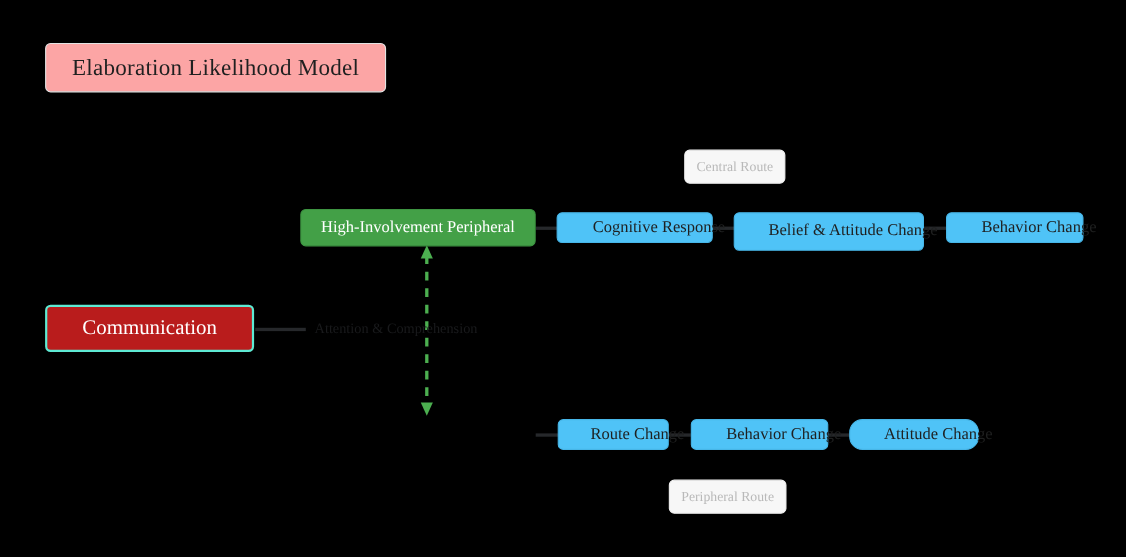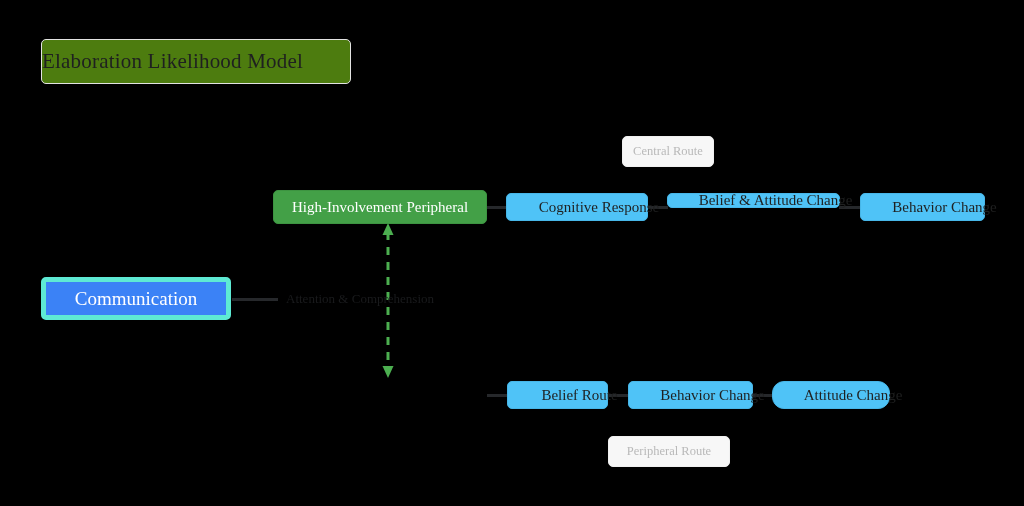--- a/index.html
+++ b/index.html
@@ -22,26 +22,26 @@
     height: 506px;
   }
 
   
   .title-box {
     position: absolute;
     left: 41px;
     top: 39px;
     width: 310px;
     height: 45px;
-    background: #4d7c0f;
+    background: #fca5a5;
     border: 1px solid #e3e3e3;
     border-radius: 5px;
     display: flex;
     align-items: center;
-    justify-content: flex-start;
+    justify-content: center;
     box-sizing: border-box;
   }
   .title-text {
     font-size: 21px;
     color: #1f2020;
     letter-spacing: 0.2px;
     white-space: nowrap;
   }
 
   
@@ -49,24 +49,24 @@
     position: absolute;
     border-radius: 5px;
     display: flex;
     align-items: center;
     justify-content: center;
     box-sizing: border-box;
     white-space: nowrap;
   }
 
   .node-source {
-    background: #3b82f6;
+    background: #b91c1c;
     color: #ffffff;
     font-size: 19px;
-    border: 5px solid #5eead4;
+    border: 2px solid #5eead4;
   }
 
   .node-process {
     background: #43a047;
     color: #ffffff;
     font-size: 15px;
     border: 1px solid #3d9441;
   }
 
   .node-outcome {
@@ -130,49 +130,49 @@
   <svg class="svg-layer" viewBox="0 0 1024 506" xmlns="http://www.w3.org/2000/svg">
     <line x1="388" y1="232" x2="388" y2="369" stroke="#4CAF50" stroke-width="3" stroke-dasharray="8 7"></line>
     <polygon points="388,223 382.5,235 393.5,235" fill="#4CAF50"></polygon>
     <polygon points="388,378 382.5,366 393.5,366" fill="#4CAF50"></polygon>
   </svg>
 
   <div class="node node-route" style="left:622px; top:136px; width:92px; height:31px;">
     <span>Central Route</span>
   </div>
 
-  <div class="node node-route" style="left:608px; top:436px; width:122px; height:31px;">
+  <div class="node node-route" style="left:608px; top:436px; width:107px; height:31px;">
     <span>Peripheral Route</span>
   </div>
 
   <div class="node node-source" style="left:41px; top:277px; width:190px; height:43px;">
     <span>Communication</span>
   </div>
 
   <div class="edge-label" style="left:286px; top:292px;">Attention &amp; Comprehension</div>
 
   <div class="node node-process" style="left:273px; top:190px; width:214px; height:34px;">
     <span>High-Involvement Peripheral</span>
   </div>
 
 
   <div class="node node-outcome" style="left:506px; top:193px; width:142px; height:28px;">
     <span>Cognitive Response</span>
   </div>
 
-  <div class="node node-outcome" style="left:667px; top:193px; width:173px; height:15px;">
+  <div class="node node-outcome" style="left:667px; top:193px; width:173px; height:35px;">
     <span>Belief &amp; Attitude Change</span>
   </div>
 
   <div class="node node-outcome" style="left:860px; top:193px; width:125px; height:28px;">
     <span>Behavior Change</span>
   </div>
 
   <div class="node node-outcome" style="left:507px; top:381px; width:101px; height:28px;">
-    <span>Belief Route</span>
+    <span>Route Change</span>
   </div>
 
   <div class="node node-outcome" style="left:628px; top:381px; width:125px; height:28px;">
     <span>Behavior Change</span>
   </div>
 
   <div class="node node-outcome" style="left:772px; top:381px; width:118px; height:28px;border-radius:12px;">
     <span>Attitude Change</span>
   </div>
 

